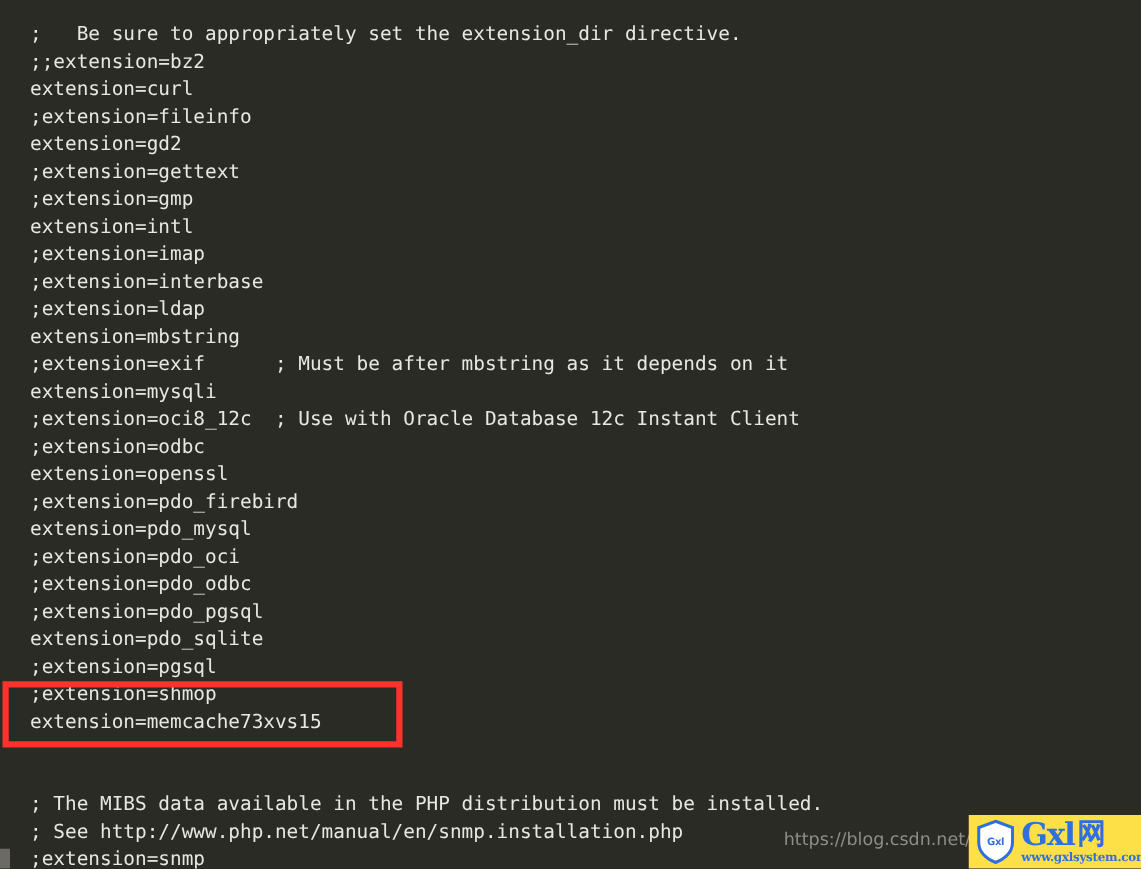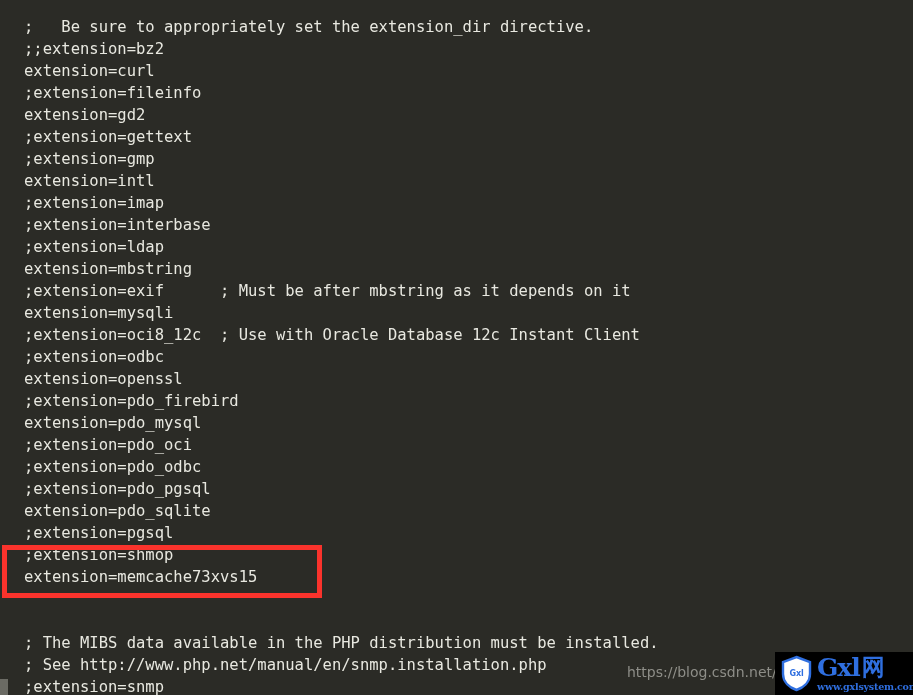--- a/index.html
+++ b/index.html
@@ -69,21 +69,21 @@
     letter-spacing: 0px;
   }
 
   
   #logo-badge {
     position: absolute;
     left: 775px;
     top: 652px;
     width: 138px;
     height: 43px;
-    background: #000000;
+    background: #fde047;
     display: flex;
     align-items: center;
     overflow: hidden;
   }
 
   #logo-shield {
     width: 33px;
     height: 37px;
     margin-left: 5px;
     flex: 0 0 auto;

